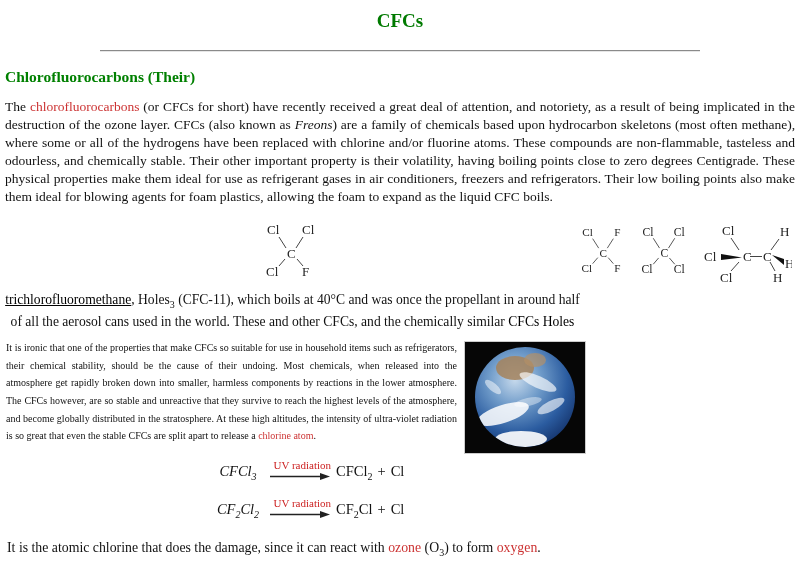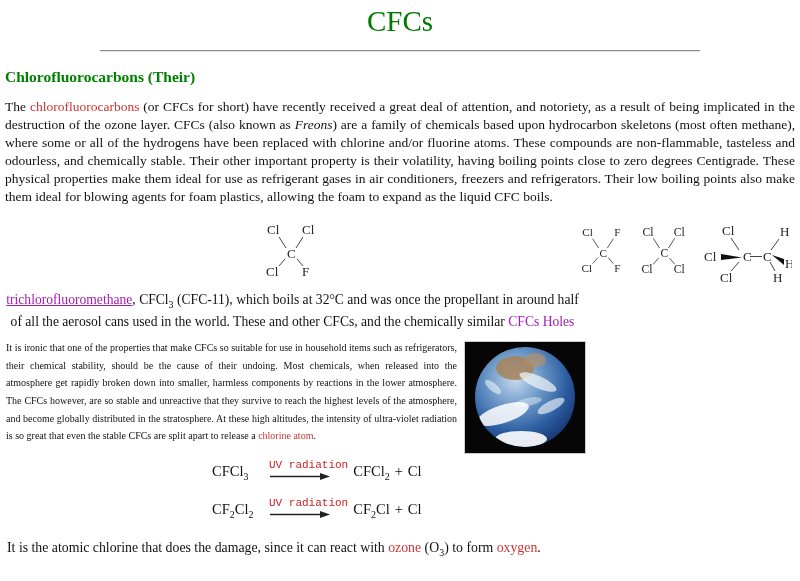--- a/index.html
+++ b/index.html
@@ -7,39 +7,39 @@
   body {
     width:800px; height:581px; overflow:hidden;
     font-family:"Liberation Serif", "DejaVu Serif", serif;
     color:#111111;
   }
   .page { width:800px; height:581px; position:relative; }
 
   
   h1.page-title {
     margin:4px 0 0 0; text-align:center;
-    font-size:29px; line-height:34px; font-weight:normal; color:#007a00;
+    font-size:19px; line-height:34px; font-weight:bold; color:#007a00;
   }
   hr.divider {
     width:75%; margin:12px auto 0 auto;
     border:none; border-top:1px solid #8a8a8a; border-bottom:1px solid #e6e6e6;
     height:0;
   }
   h2.section-heading {
     margin:16px 0 0 5px; font-size:15.5px; font-weight:bold; color:#008000;
   }
 
   
   p.intro {
     margin:12px 5px 0 5px; font-size:13.5px; line-height:18px;
     text-align:justify;
   }
   a { text-decoration:none; cursor:pointer; }
   .red-link { color:#cc3333; }
-  .blue-link { color:#a21caf; }
+  .blue-link { color:#000000; }
   .blue-link.underline { text-decoration:underline; }
   sub { font-size:10px; }
 
   
   .structures { position:relative; height:70px; margin-top:12px; }
   .struct-a { position:absolute; left:262px; top:0; }
   .struct-group { position:absolute; left:578px; top:0; display:flex; gap:10px; }
   .structures svg text {
     font-family:"Liberation Serif", serif; font-size:13px; fill:#222;
   }
@@ -60,22 +60,22 @@
   .earth-photo {
     float:right; width:122px; height:113px; margin:2px 0 4px 7px;
     border:1px solid #cccccc; background:#060606;
   }
   .earth-photo svg { display:block; }
 
   
   .eq-block { margin:14px 0 0 212px; }
   .eq-row { display:flex; align-items:flex-end; margin-bottom:11px; }
   .eq-formula { font-size:14.5px; line-height:18px; white-space:nowrap; }
-  .eq-left { width:52px; text-align:left; }
-  .eq-arrow { display:flex; flex-direction:column; align-items:flex-start; margin:0 5px;font-family:Liberation Mono, monospace; }
+  .eq-left { width:52px; text-align:center;font-style:italic; }
+  .eq-arrow { display:flex; flex-direction:column; align-items:flex-end; margin:0 5px; }
   .uv-label { font-size:11px; line-height:12px; color:#cc2222; margin-bottom:1px; }
   .eq-arrow svg { margin-bottom:5px; display:block; }
   .plussep { margin:0 5px; }
 
   
   p.final { margin:15px 0 0 7px; font-size:13.8px; line-height:18px; }
 </style>
 </head>
 <body>
 
@@ -142,21 +142,21 @@
         <text x="20" y="64">Cl</text>
         <text x="43" y="43">C</text>
         <text x="63" y="43">C</text>
         <text x="80" y="18">H</text>
         <text x="85" y="50">H</text>
         <text x="73" y="64">H</text>
       </svg>
     </div>
   </div>
 
-  <div class="center-para"><a class="blue-link underline">trichlorofluoromethane</a><span>, CFCl</span><sub>3</sub><span> (CFC-11), which boils at 32°C and was once the propellant in around half of all the aerosol cans used in the world. These and other CFCs, and the chemically similar </span><a class="blue-link">CFCs Holes</a></div>
+  <div class="center-para"><a class="blue-link underline">trichlorofluoromethane</a><span>, Holes</span><sub>3</sub><span> (CFC-11), which boils at 40°C and was once the propellant in around half of all the aerosol cans used in the world. These and other CFCs, and the chemically similar </span><a class="blue-link">CFCs Holes</a></div>
 
   <div class="earth-section">
     <div class="earth-photo">
       <svg width="120" height="111" viewBox="0 0 120 111">
         <defs>
           <radialGradient id="eg" cx="40%" cy="33%" r="75%">
             <stop offset="0%" stop-color="#c6d9ec"></stop>
             <stop offset="35%" stop-color="#6f9bc9"></stop>
             <stop offset="70%" stop-color="#2b5ca0"></stop>
             <stop offset="100%" stop-color="#122f66"></stop>

